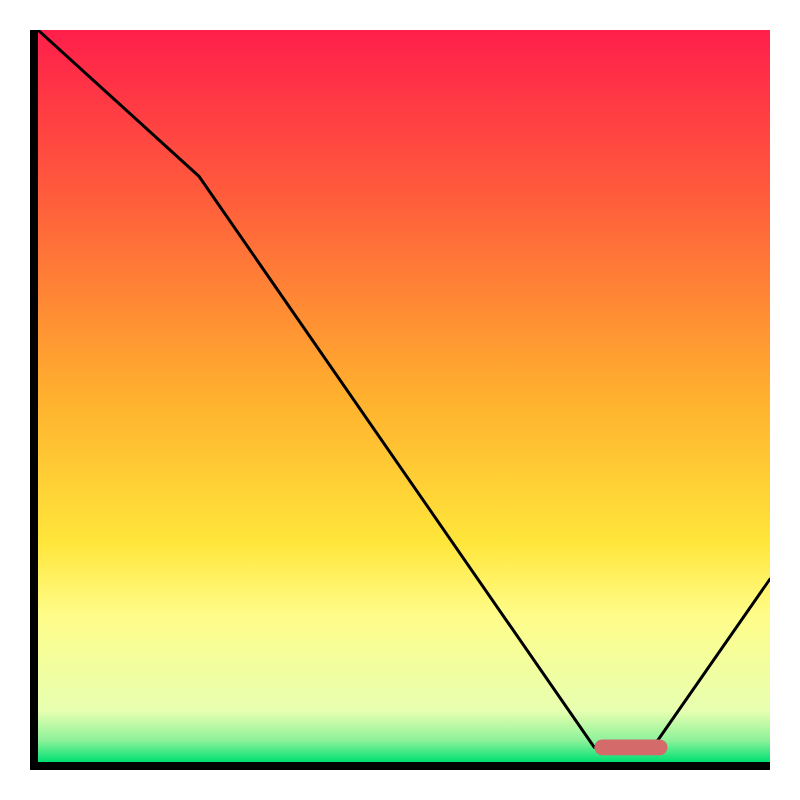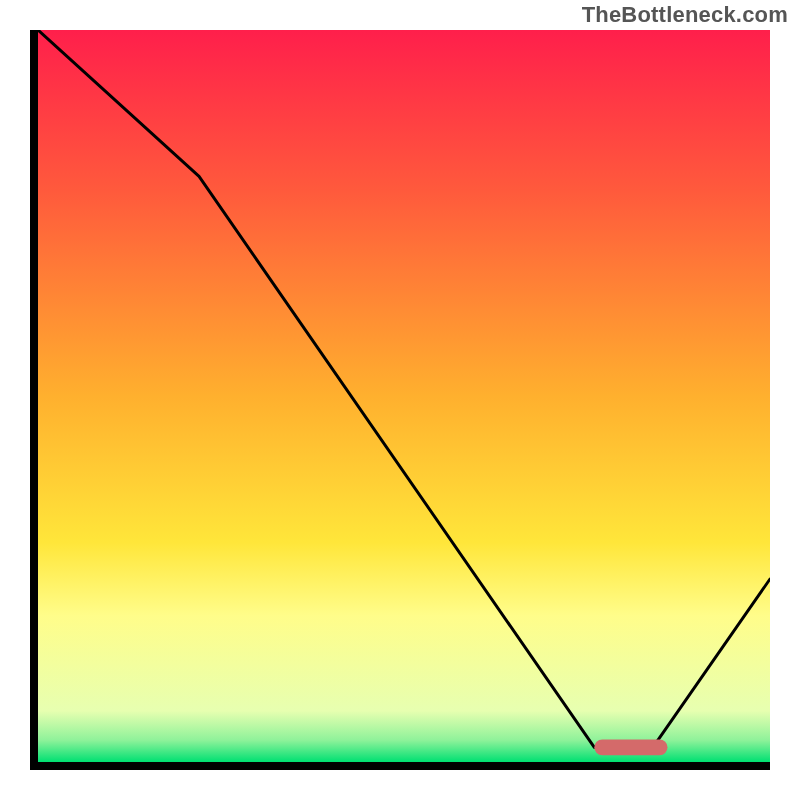--- a/index.html
+++ b/index.html
@@ -44,21 +44,20 @@
   svg.chart-svg {
     width: 100%;
     height: 100%;
     display: block;
   }
 </style>
 </head>
 <body>
 <div class="container">
 
-  <div class="watermark">TheBottleneck.com</div>
 
   <div class="plot-frame">
     <div class="plot-inner">
       <svg class="chart-svg" viewBox="0 0 740 740" preserveAspectRatio="none">
         <defs>
           <linearGradient id="bg-grad" x1="0" y1="0" x2="0" y2="1">
             <stop id="g0" offset="0%" stop-color="#ff1f4b"></stop>
             <stop id="g1" offset="22%" stop-color="#ff5a3c"></stop>
             <stop id="g2" offset="50%" stop-color="#ffb02e"></stop>
             <stop id="g3" offset="70%" stop-color="#ffe63a"></stop>

